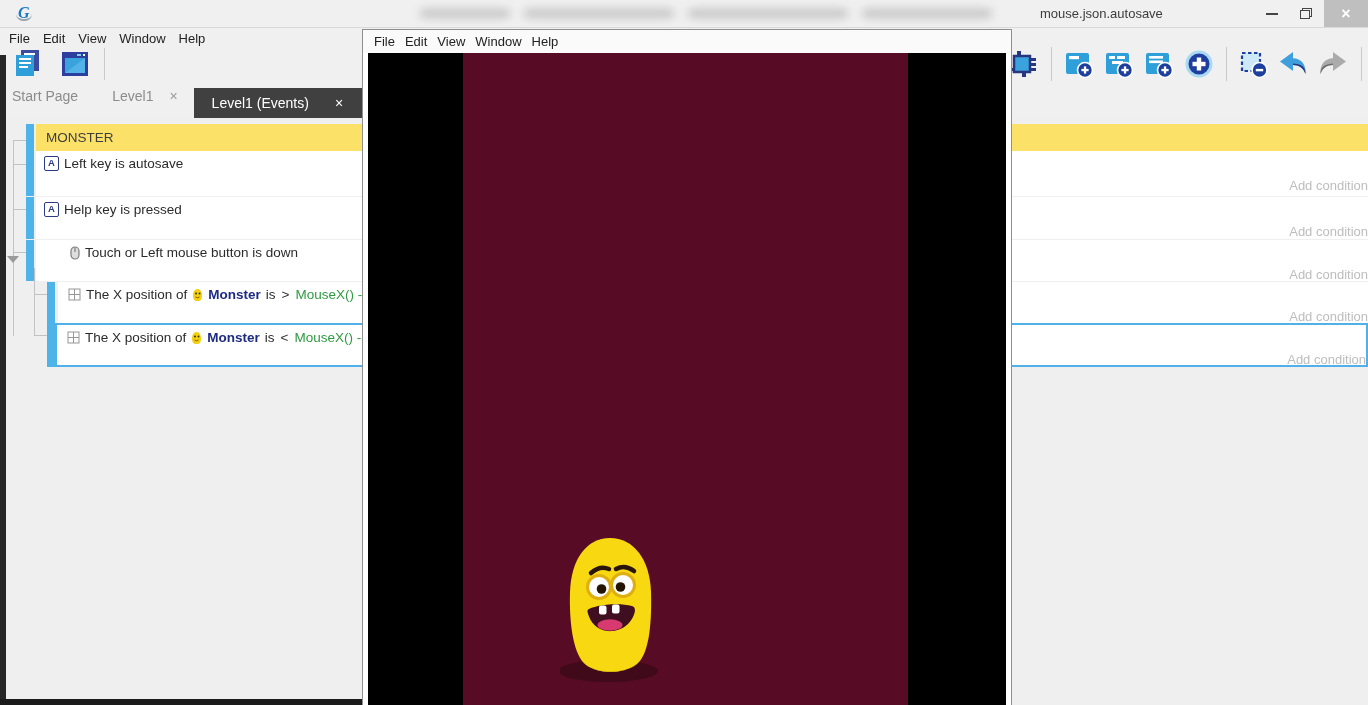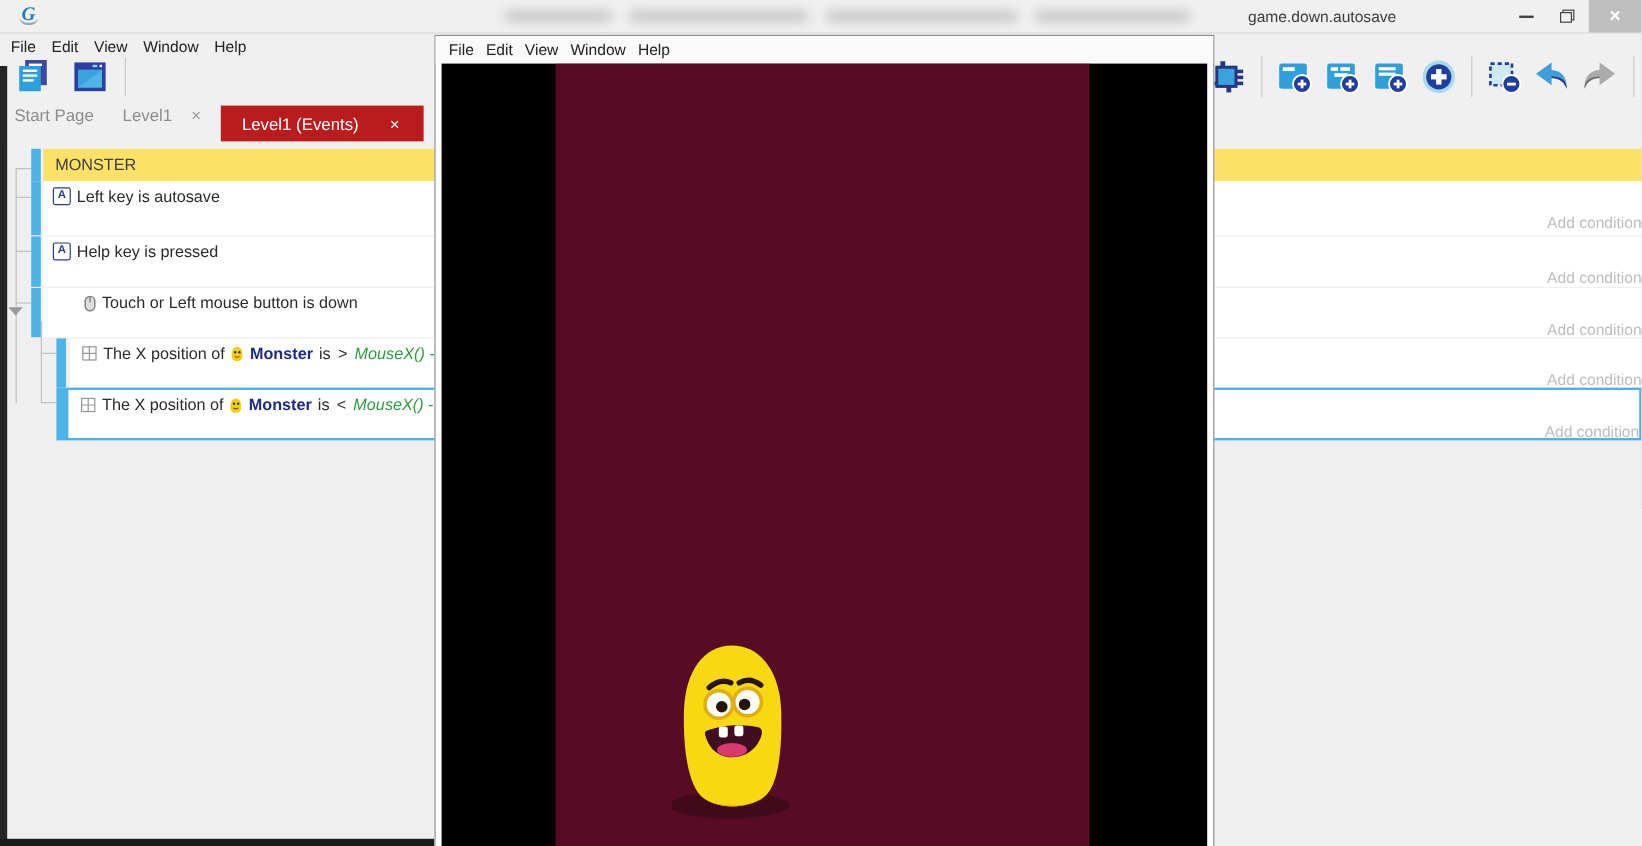--- a/index.html
+++ b/index.html
@@ -31,36 +31,36 @@
   .menubar span{cursor:default;}
   .tb-left{left:10px;top:47px;display:flex;gap:12px;align-items:center;}
   .vsep{width:1px;background:#c9c9c9;}
   .tb-right{top:47px;display:flex;align-items:center;}
   .tb-btn{display:flex;align-items:center;justify-content:center;}
 
   
   .tabbar{left:6px;top:88px;height:30px;display:flex;font-size:14px;}
   .tab-plain{color:#8c8c8c;padding:0 6px;}
   .tab-x{color:#9a9a9a;font-size:14px;padding:0 4px;}
-  .tab-active{display:flex;align-items:center;gap:22px;height:30px;background:#b91c1c;color:#fff;
+  .tab-active{display:flex;align-items:center;gap:22px;height:30px;background:#404040;color:#fff;
               padding:0 16px 0 18px;margin-left:12px;}
   .tab-active .tab-x{color:#fff;}
 
   
   .sheet{left:6px;top:118px;width:1362px;height:587px;background:#efefef;}
   .evrow{position:absolute;background:#fff;white-space:nowrap;overflow:hidden;box-sizing:border-box;}
   .bar{position:absolute;width:8px;background:#4db3e8;}
   .comment{position:absolute;left:30px;top:6px;width:1332px;height:27px;background:#fbe168;
            font-size:13.5px;color:#3e3e3e;line-height:27px;padding-left:10px;box-sizing:border-box;}
   .line1{height:25px;display:flex;align-items:center;gap:5px;padding-left:8px;font-size:13.5px;color:#2b2b2b;}
   .line2{height:19px;display:flex;align-items:center;padding-left:8px;font-size:13px;color:#bdbdbd;justify-content:flex-end;}
   .kbd-icon{display:inline-block;width:13px;height:13px;border:1px solid #2c3b85;border-radius:2px;
             font-size:9.5px;font-weight:bold;color:#2c3b85;text-align:center;line-height:12px;background:#fff;}
   .objname{font-weight:bold;color:#1d2b84;}
-  .expr{color:#2e9b40;font-style:italic;}
+  .expr{color:#2e9b40;}
   .op{color:#333;margin:0 1px;}
   .treeline{position:absolute;background:#c2c2c2;}
   .expander{position:absolute;width:0;height:0;border-left:6px solid transparent;border-right:6px solid transparent;
             border-top:7px solid #9a9a9a;}
   .selected{border:2px solid #4fb1e7;}
 
   
   .preview{left:362px;top:29px;width:650px;height:680px;background:#fff;border:1px solid #8f8f8f;
            box-sizing:border-box;z-index:10;}
   .pmenubar{height:23px;display:flex;gap:10px;align-items:center;padding-left:11px;font-size:13px;color:#222;background:#fafafa;}
@@ -77,21 +77,21 @@
 <div id="app">
 
   <div class="abs titlebar"></div>
   <div class="abs app-logo">G</div>
   <div class="abs blurwrap">
     <span style="width:90px"></span>
       <span style="width:150px"></span>
     <span style="width:160px"></span>
       <span style="width:130px"></span>
   </div>
-  <div class="abs wtitle">game.down.autosave</div>
+  <div class="abs wtitle">mouse.json.autosave</div>
   <div class="abs winbtn btn-min">
       <i></i>
     </div>
   <div class="abs winbtn btn-restore">
     <span class="glyph-restore"></span>
   </div>
   <div class="abs winbtn btn-close">
     <span>×</span>
   </div>
 
@@ -121,21 +121,21 @@
         <polygon points="7,26 27,11 27,26" fill="#51b3e8"></polygon>
         <rect x="19" y="7" width="4" height="2" fill="#7fd0f0"></rect>
         <rect x="25" y="7" width="2" height="2" fill="#ffffff"></rect>
       </svg>
     </span>
     <div class="vsep" style="height:32px"></div>
   </div>
 
   <div class="abs tabbar">
     <span class="tab-plain">Start Page</span>
-    <span class="tab-plain" style="margin-left:12px">Level1</span>
+    <span class="tab-plain" style="margin-left:22px">Level1</span>
     <span class="tab-x" style="margin-left:6px">×</span>
     <div class="tab-active">
       <span>Level1 (Events)</span>
       <span class="tab-x">×</span>
     </div>
   </div>
 
   <div class="abs tb-right" style="left:1008px;gap:8px;">
     <span class="tb-btn">
       <svg width="32" height="32" viewBox="0 0 32 32">

